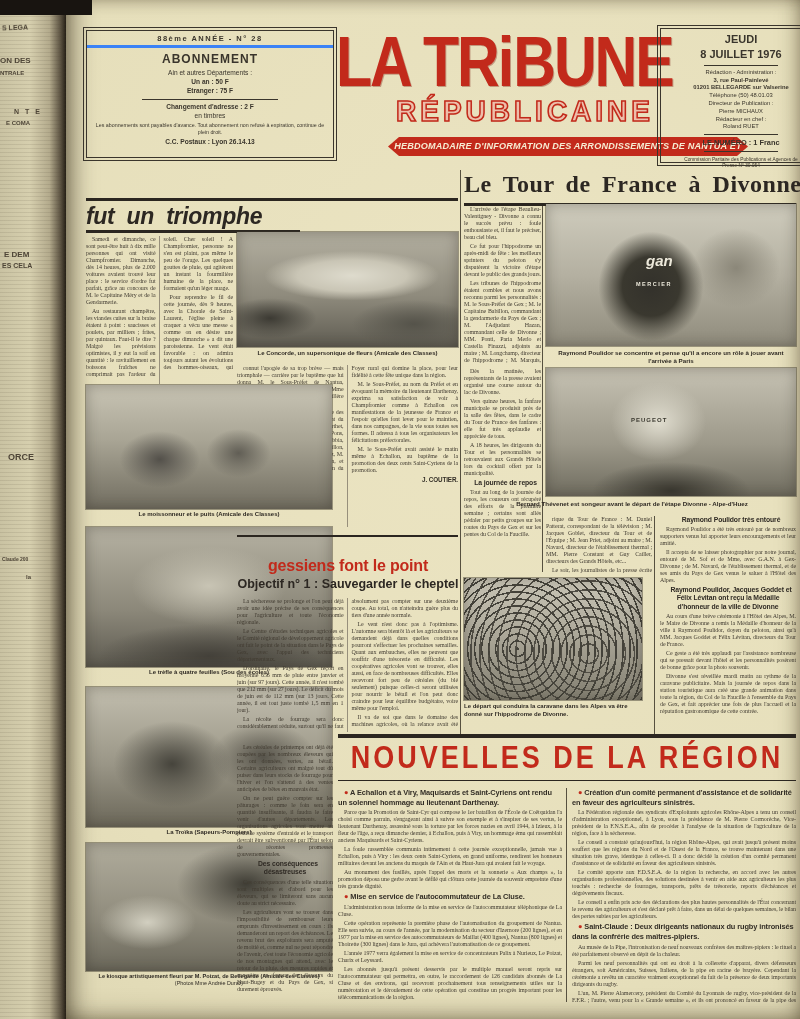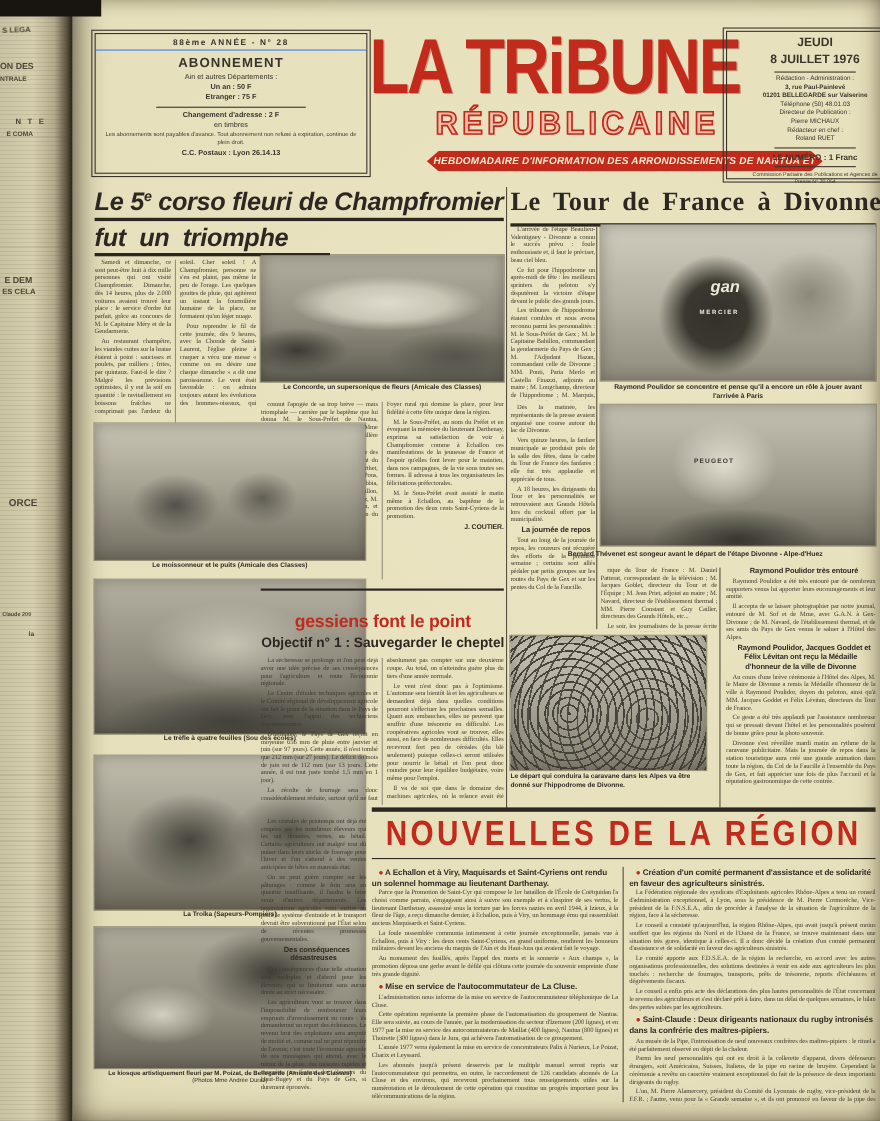--- a/index.html
+++ b/index.html
@@ -17,21 +17,21 @@
 
   
   .page{position:absolute;left:66px;top:0;width:734px;height:1019px;
     background:radial-gradient(130% 105% at 58% 38%,#ebe4c2 0%,#e6dfbb 55%,#dcd5b1 85%,#cec7a3 100%);
     box-shadow:inset 20px 0 26px -16px rgba(40,30,15,.65), inset -14px 0 22px -14px rgba(60,48,25,.5),
                inset 0 -16px 26px -16px rgba(60,48,25,.5), inset 0 10px 18px -12px rgba(60,48,25,.35);}
 
   
   .dbox{position:absolute;border:1px solid #3a352c;outline:1px solid #3a352c;outline-offset:2px;
     background:transparent;color:#3a352c;text-align:center;}
-  .issue-line{font-size:7.5px;font-weight:700;letter-spacing:1.5px;border-bottom:1px solid #3b82f6;padding:3px 0 2px;}
+  .issue-line{font-size:7.5px;font-weight:700;letter-spacing:1.5px;border-bottom:3px solid #3b82f6;padding:3px 0 2px;}
   .abo-title{font-size:12px;font-weight:800;letter-spacing:1px;margin:4px 0 3px;}
   .boxline{font-size:6.6px;line-height:1.35;}
   .boxline.b{font-weight:700;}
   .boxnote{font-size:5.3px;line-height:1.25;padding:2px 6px;text-align:center;}
   .boxrule{width:55%;height:1px;background:#3a352c;margin:3px auto;}
 
   .logo{position:absolute;left:336px;top:20px;white-space:nowrap;color:#c22a1b;
     font-weight:800;font-size:58px;letter-spacing:-2px;transform:scale(1.02,1.22);transform-origin:left top;
     text-shadow:1px 1px 0 rgba(120,20,10,.35);}
   .logo .low{letter-spacing:-1px;}
@@ -150,21 +150,20 @@
     <div class="boxline" style="font-size:5.8px;">Directeur de Publication :</div>
     <div class="boxline" style="font-size:5.8px;">Pierre MICHAUX</div>
     <div class="boxline" style="font-size:5.8px;">Rédacteur en chef :</div>
     <div class="boxline" style="font-size:5.8px;">Roland RUET</div>
     <div class="boxrule"></div>
     <div class="boxline b" style="font-size:7.4px;">LE NUMÉRO : 1 Franc</div>
     <div class="boxrule"></div>
     <div class="boxnote" style="font-size:4.8px;">Commission Paritaire des Publications et Agences de Presse N° 30.054</div>
   </div>
 
-  <div class="corso-h" style="top:170px;"><span>Le 5</span><sup style="font-size:13px;">e</sup><span> corso fleuri de Champfromier</span></div>
   <div class="rule" style="left:86px;top:198px;width:372px;height:2.5px;"></div>
   <div class="corso-h" style="top:203px;word-spacing:6px;">fut un triomphe</div>
   <div class="rule" style="left:86px;top:230px;width:214px;height:2.5px;"></div>
 
   <div class="tour-h">Le Tour de France à Divonne</div>
   <div class="rule" style="left:464px;top:203px;width:332px;height:2.5px;"></div>
   <div class="vr" style="left:460px;top:170px;height:566px;"></div>
 
   <div class="txt cols2" style="left:86px;top:236px;width:147px;height:148px;">
     <p>Samedi et dimanche, ce sont peut-être huit à dix mille personnes qui ont visité Champfromier. Dimanche, dès 14 heures, plus de 2.000 voitures avaient trouvé leur place : le service d'ordre fut parfait, grâce au concours de M. le Capitaine Méry et de la Gendarmerie.</p>

